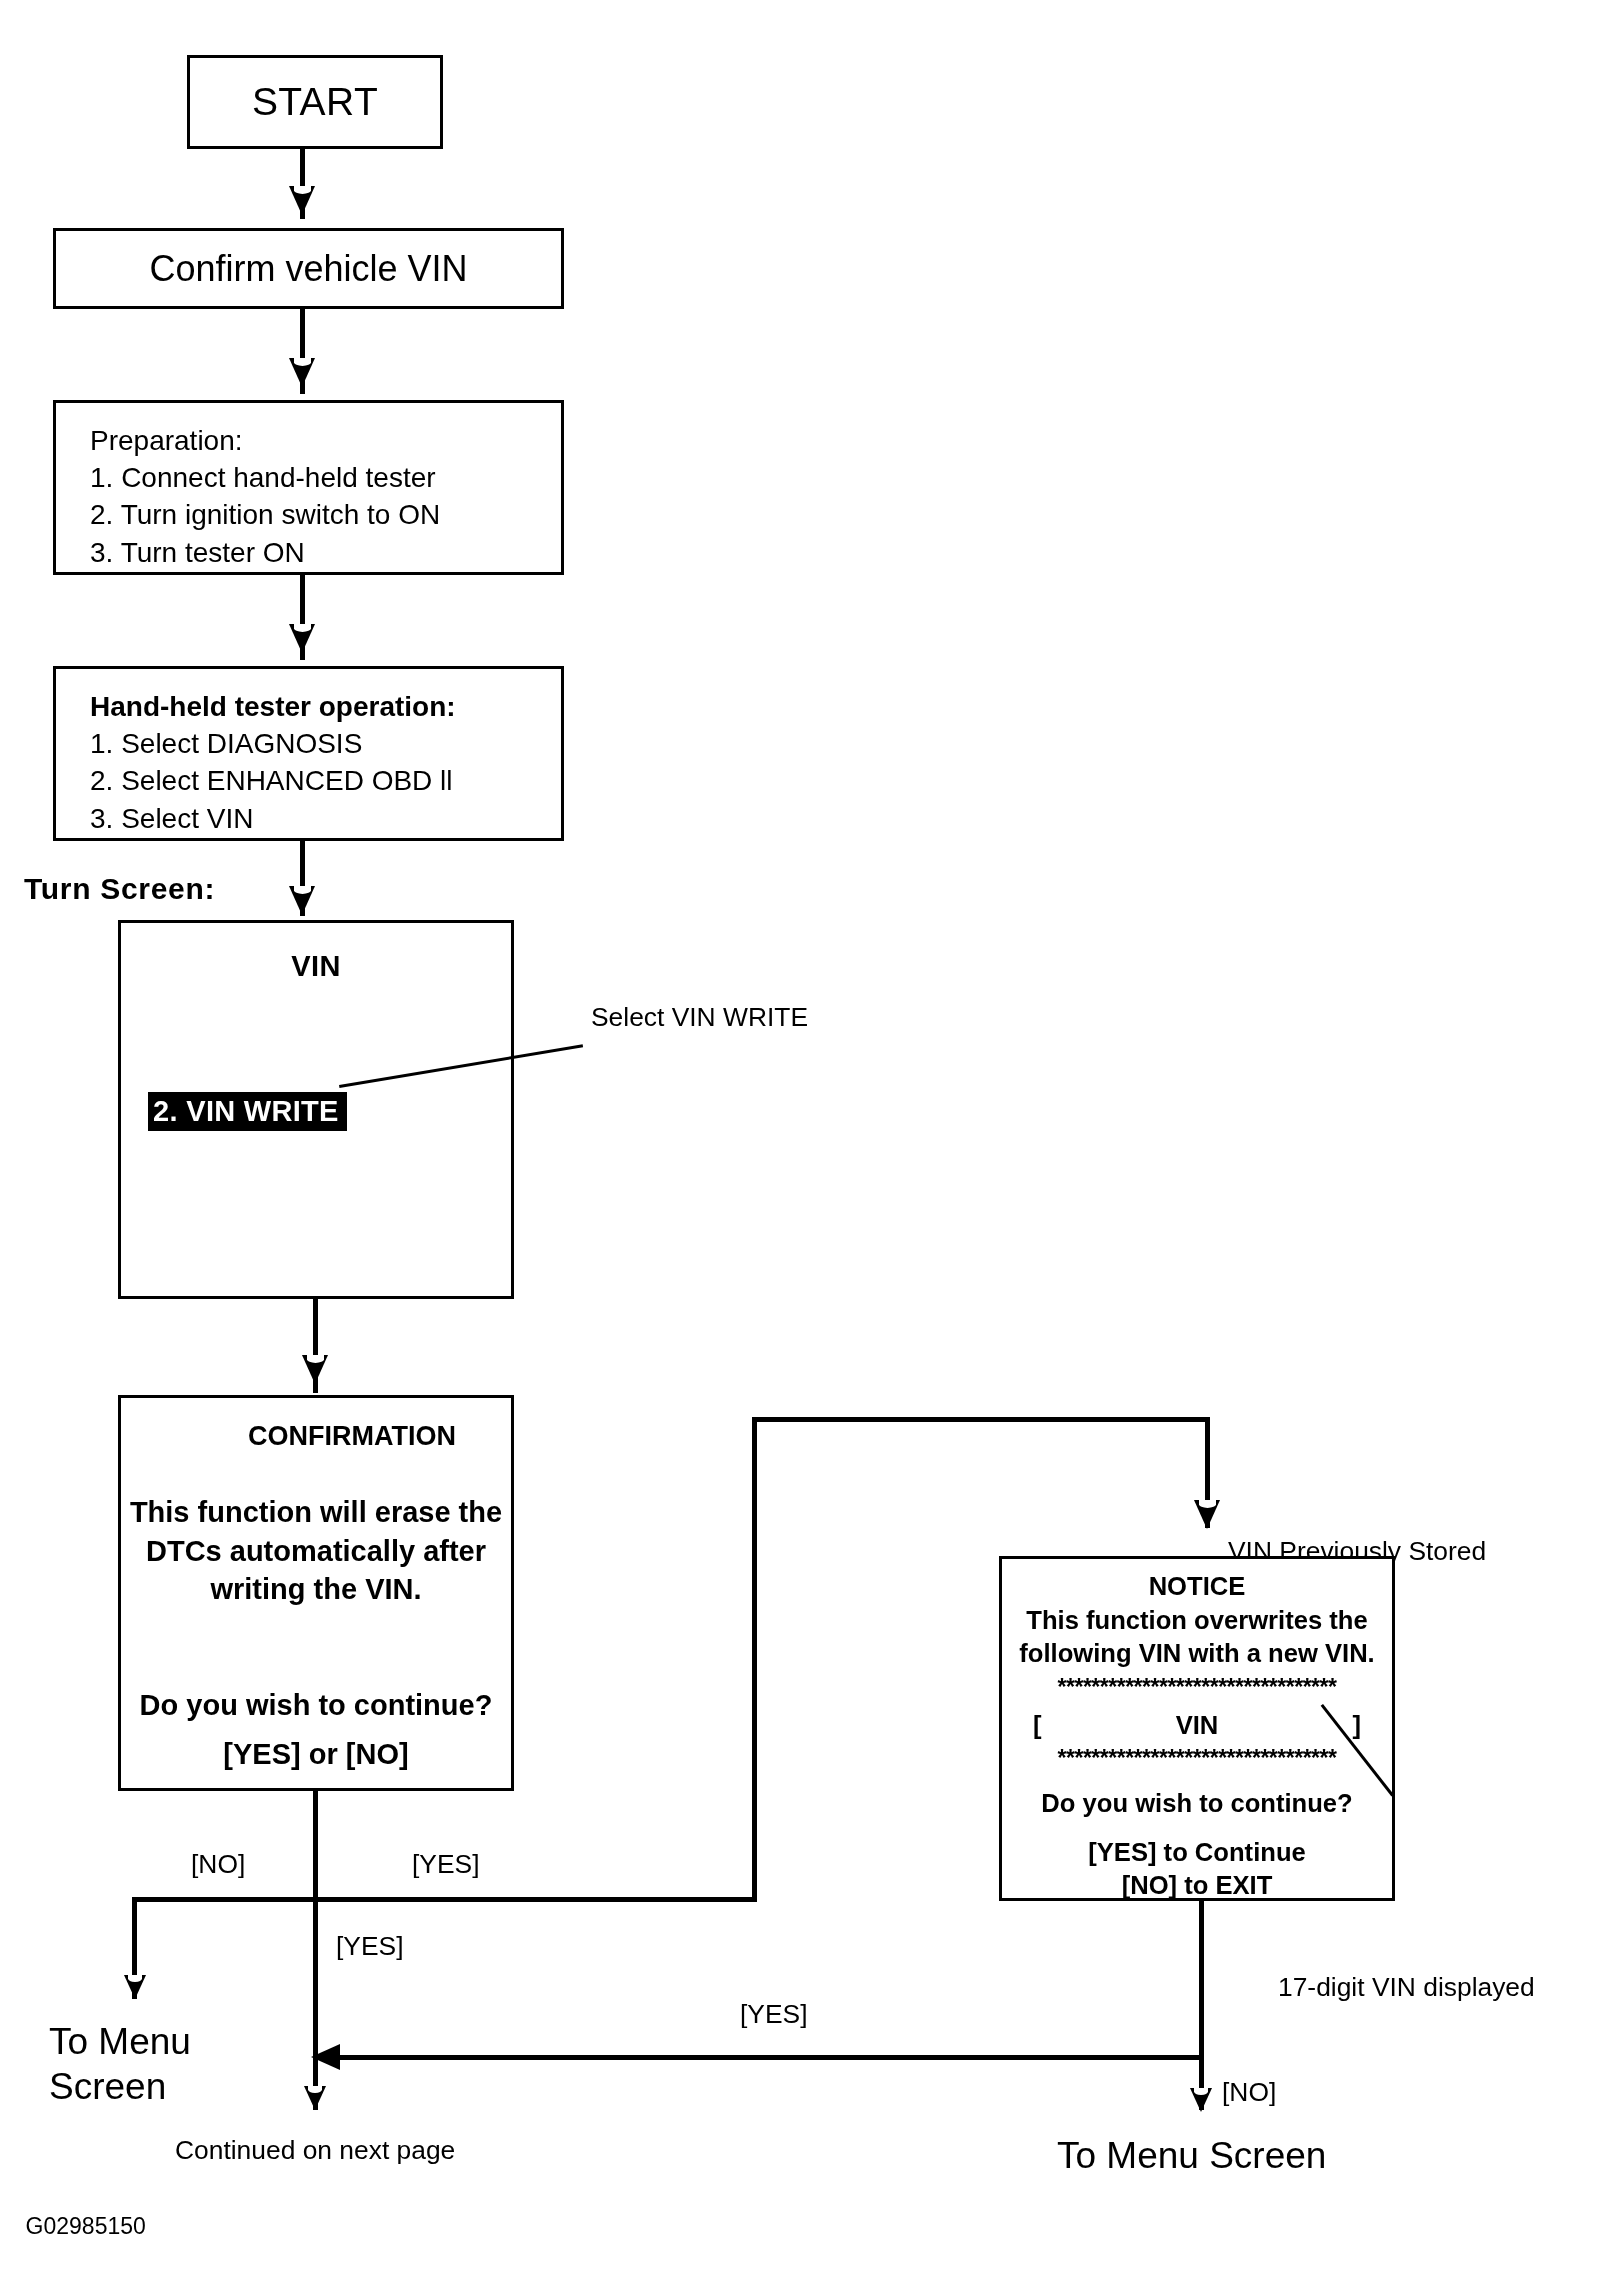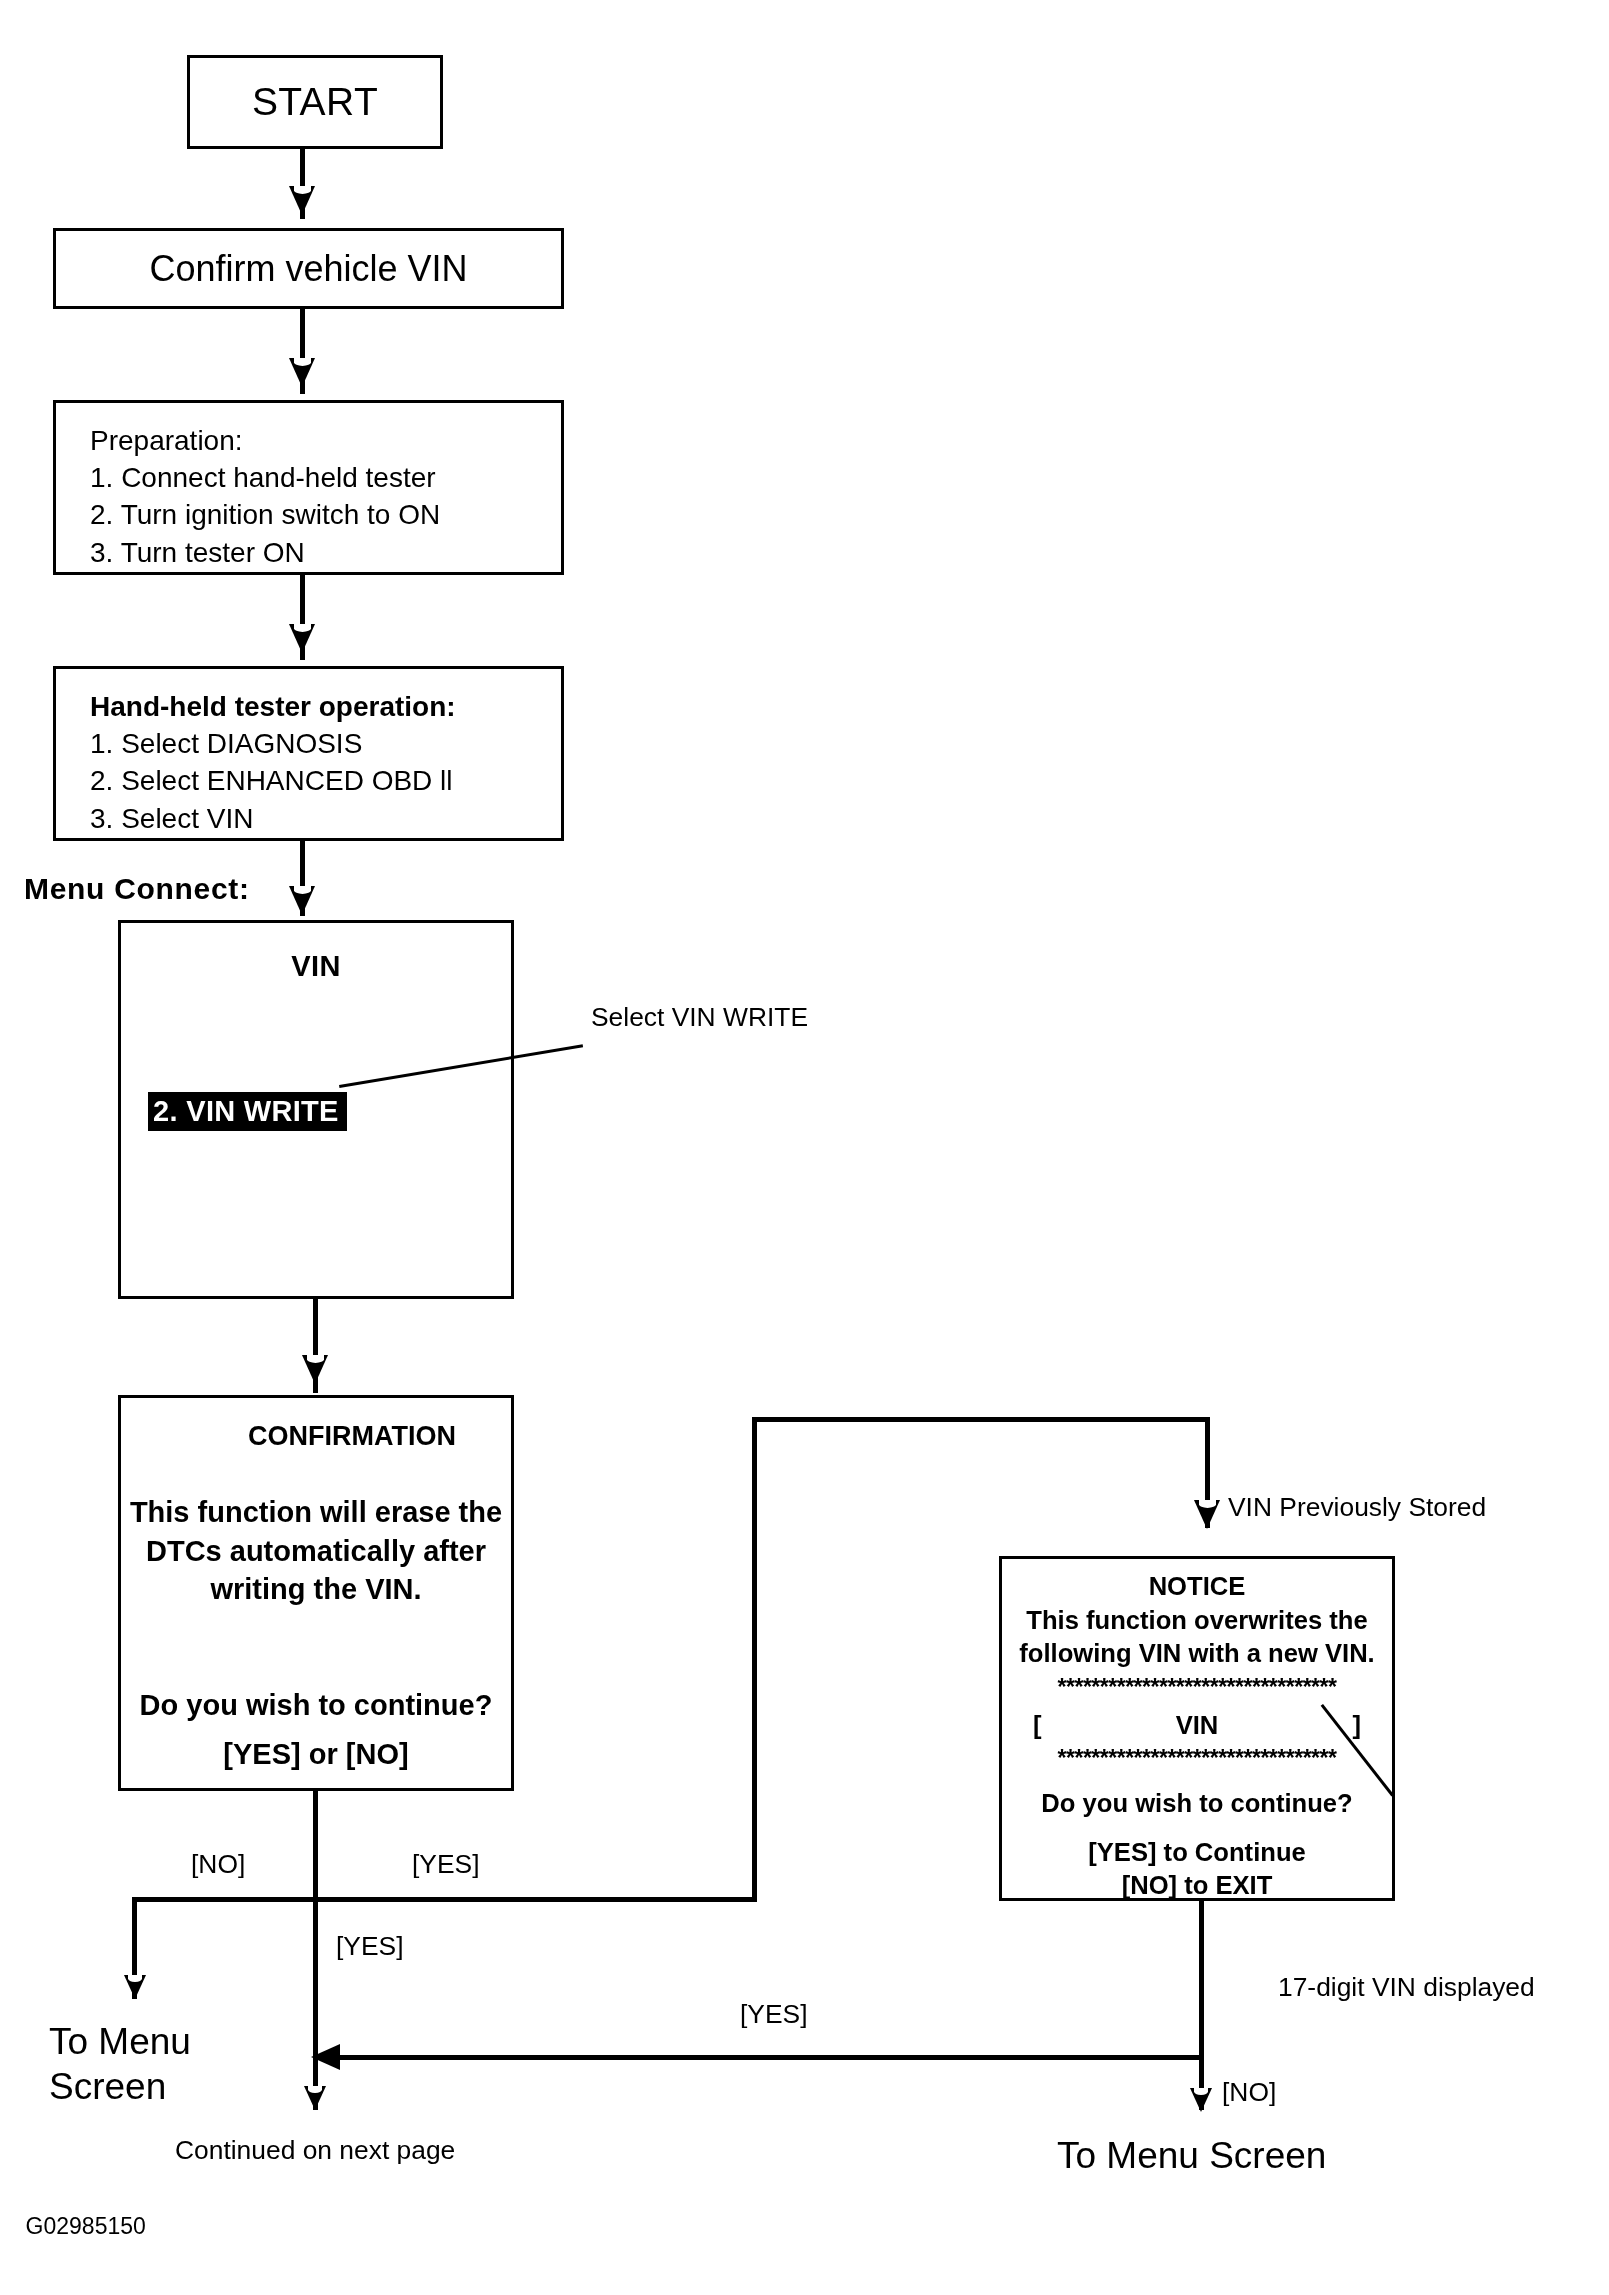--- a/index.html
+++ b/index.html
@@ -187,21 +187,21 @@
   <div class="box box-pad" style="left:53px; top:666px; width:511px; height:175px;">
     <div class="t-listb">Hand-held tester operation:</div>
     <div class="t-list">1. Select DIAGNOSIS</div>
     <div class="t-list">2. Select ENHANCED OBD ll</div>
     <div class="t-list">3. Select VIN</div>
   </div>
 
   <div class="vline" style="left:300px; top:841px; width:5.1px; height:75px;"></div>
   <div class="arrow-down" style="left:289px; top:886px;"></div>
 
-  <div class="lbl t-screen" style="left:24px; top:874px; font-size:30px; letter-spacing:0.7px;">Menu Connect:</div>
+  <div class="lbl t-screen" style="left:24px; top:874px; font-size:30px; letter-spacing:0.7px;">Turn Screen:</div>
 
   <div class="box" style="left:118px; top:920px; width:396px; height:379px;">
     <div class="menu-title" style="top:27px;">VIN</div>
     <div class="menu-row" style="left:32px; top:135px;margin-top:32px;">1. VIN READ</div>
     <div class="menu-row selected" style="left:27px; top:169px;">2. VIN WRITE</div>
   </div>
 
   <div class="leader" style="left:339px; top:1085px; width:247px; transform: rotate(-9.5deg);"></div>
   <div class="lbl t-callout" style="left:591px; top:1004px;">Select VIN WRITE</div>
 
@@ -233,21 +233,21 @@
   <div class="lbl t-flag" style="left:336px; top:1933px;">[YES]</div>
   <div class="vline" style="left:313px; top:1897px; width:5.1px; height:213px;"></div>
   <div class="arrow-down sm" style="left:304px; top:2086px;"></div>
   <div class="lbl t-cont" style="left:175px; top:2137px;">Continued on next page</div>
 
   <div class="vline" style="left:752px; top:1417px; width:5.1px; height:484px;"></div>
   <div class="hline" style="left:752px; top:1417px; width:458px; height:5.1px;"></div>
   <div class="vline" style="left:1205px; top:1417px; width:5.1px; height:111px;"></div>
   <div class="arrow-down" style="left:1194px; top:1500px;"></div>
 
-  <div class="lbl t-callout" style="left:1228px; top:1494px;">VIN Previously Stored</div>
+  <div class="lbl t-callout" style="left:1228px; top:1538px;">VIN Previously Stored</div>
 
   <div class="box" style="left:999px; top:1556px; width:396px; height:345px;">
     <div class="notice-line t-notice" style="top:15.3px; font-size:25.6px;">NOTICE</div>
     <div class="notice-line t-notice" style="top:49px; font-size:25.6px;">This function overwrites the</div>
     <div class="notice-line t-notice" style="top:82px; font-size:25.6px;">following VIN with a new VIN.</div>
     <div class="notice-line t-stars" style="top:115px;">*********************************</div>
     <div class="vin-row" style="top:152px;">
       <span>[</span>
       <span class="mid">VIN</span>
       <span>]</span>

